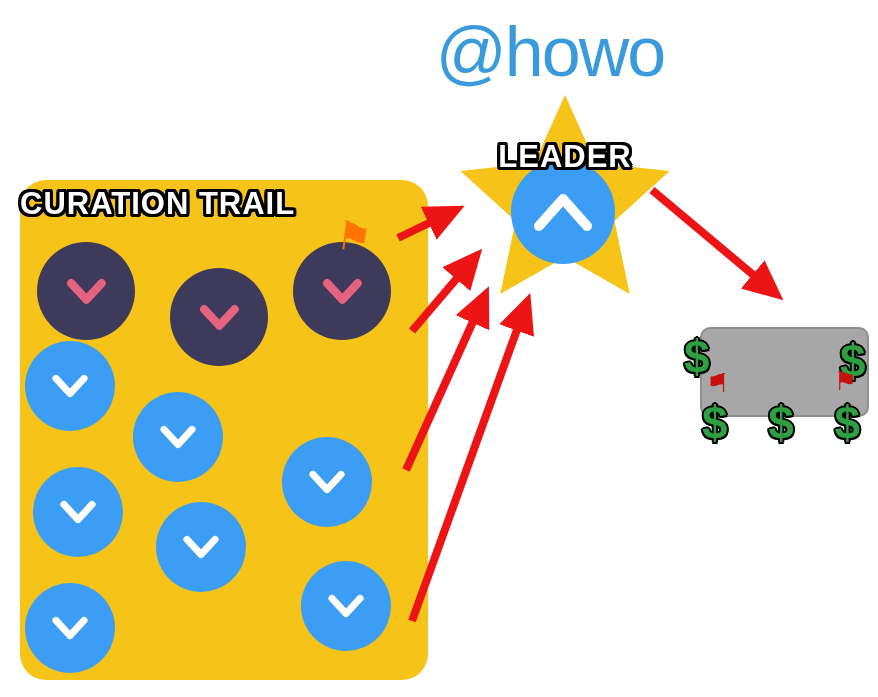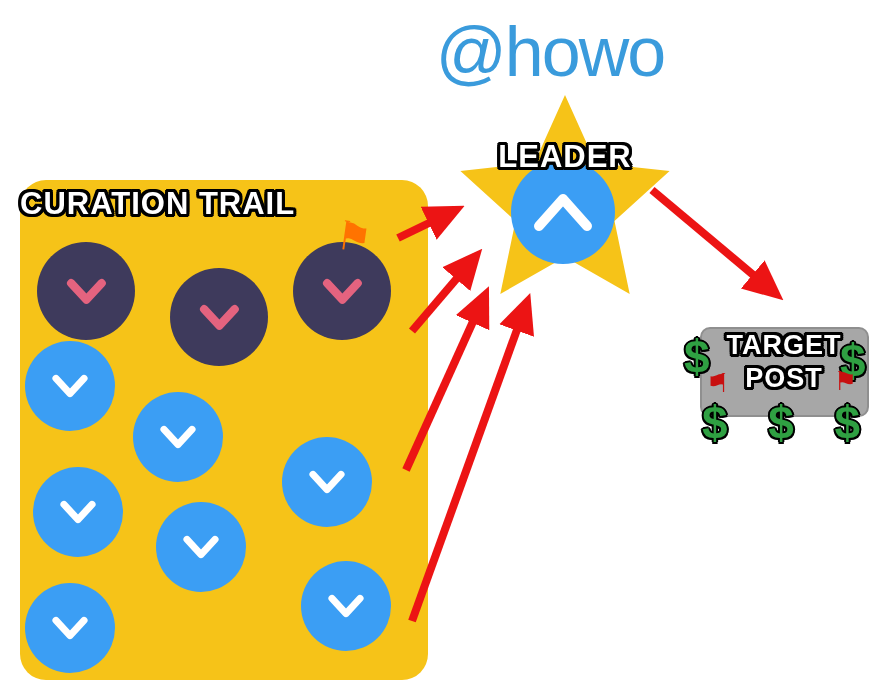--- a/index.html
+++ b/index.html
@@ -186,22 +186,20 @@
   </svg>
 
   <svg class="star-svg" viewBox="0 0 250 215">
     <polygon points="125,7 155.6,74.9 229.6,83 174.5,133.1 189.7,206 125,169 60.3,206 75.5,133.1 20.4,83 94.4,74.9" fill="#F6C318"></polygon>
     <circle cx="123" cy="124" r="52" fill="#3B9EF4"></circle>
     <polyline points="99,138 123,111 147,138" fill="none" stroke="#ffffff" stroke-width="10" stroke-linecap="round" stroke-linejoin="round"></polyline>
   </svg>
   <div class="leader-label outline-text">LEADER</div>
 
   <div class="target-box"></div>
-  <div class="target-line1 outline-text">TARGET</div>
-  <div class="target-line2 outline-text">POST</div>
   <span class="dollar dollar-tl outline-thin">$</span>
   <span class="dollar dollar-tr outline-thin">$</span>
   <span class="flag flag-left">⚑</span>
   <span class="flag flag-right">⚑</span>
   <div class="dollars-bottom">
     <span class="dollar outline-thin">$</span>
     <span class="dollar outline-thin">$</span>
     <span class="dollar outline-thin">$</span>
   </div>
 

